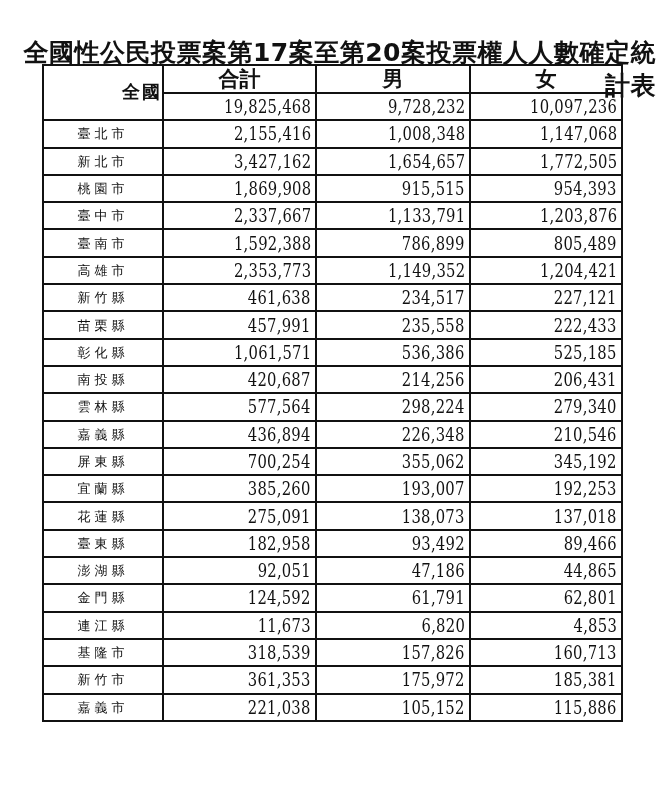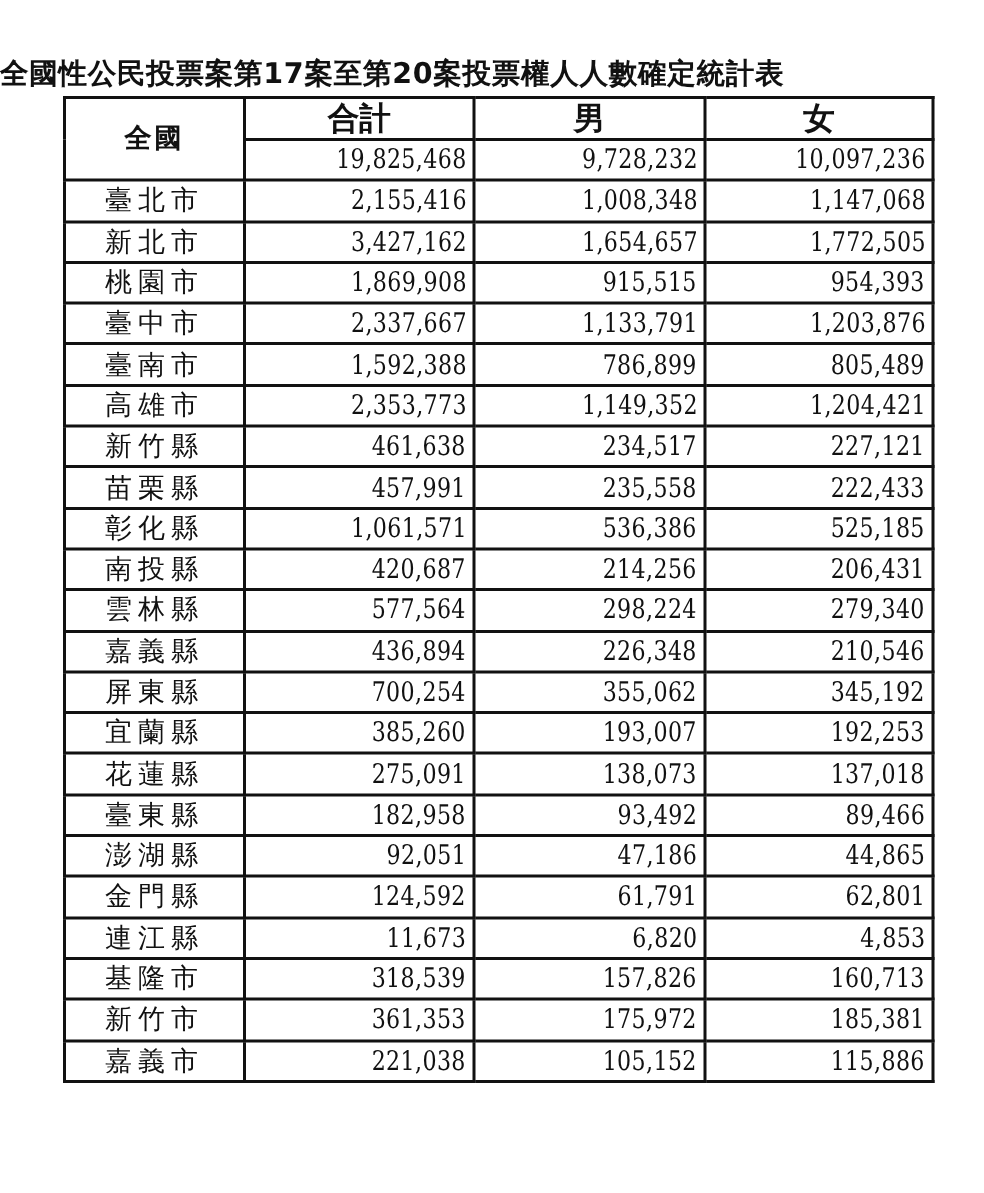--- a/index.html
+++ b/index.html
@@ -1,31 +1,31 @@
 <!DOCTYPE html>
 <html><head>
 <meta charset="utf-8">
 <style>
   html, body { margin: 0; padding: 0; background: #ffffff; }
   body { width: 656px; height: 795px; position: relative; overflow: hidden;
          font-family: "DejaVu Serif", "Liberation Serif", serif; color: #111; }
-  .title { position: absolute; left: 0; top: 36px; width: 656px; text-align: left;
+  .title { position: absolute; left: 0; top: 36px; width: 656px; text-align: right;
            font-family: "DejaVu Sans", "Liberation Sans", sans-serif;
-           font-weight: bold; font-size: 19px; letter-spacing: 0.5px; color: #111; }
+           font-weight: bold; font-size: 25px; letter-spacing: 0.5px; color: #111; }
   table { position: absolute; left: 42px; top: 64px; border-collapse: collapse;
           table-layout: fixed; width: 579px; }
   td { border: 2px solid #111; padding: 0 4px 0 0; height: 25.3px; line-height: 25px;
        font-size: 18px; white-space: nowrap; overflow: hidden; }
   td.name { text-align: center; padding: 0; font-family: "DejaVu Sans", "Liberation Sans", sans-serif;
-            font-size: 18px; letter-spacing: 4px; }
+            font-size: 13px; letter-spacing: 4px; }
   td.num { text-align: right; font-family: "DejaVu Serif", "Liberation Serif", serif;
            font-size: 18px; letter-spacing: 0.3px; transform-origin: right; }
   td.head { text-align: center; font-weight: bold; font-family: "DejaVu Sans", "Liberation Sans", sans-serif;
             font-size: 21px; padding: 0; height: 26px; }
-  td.nation { text-align: center; font-weight: bold; font-family: Liberation Sans, sans-serif;
+  td.nation { text-align: right; font-weight: bold; font-family: Liberation Sans, sans-serif;
               font-size: 18px; padding: 0; letter-spacing: 2px; }
   .col0 { width: 120px; } .col1 { width: 153px; } .col2 { width: 154px; } .col3 { width: 152px; }
   .numtxt { display: inline-block; transform: scaleX(0.82); transform-origin: right center; }
 </style>
 </head>
 <body>
 
 <div class="title">全國性公民投票案第17案至第20案投票權人人數確定統計表</div>
 
 <table>

